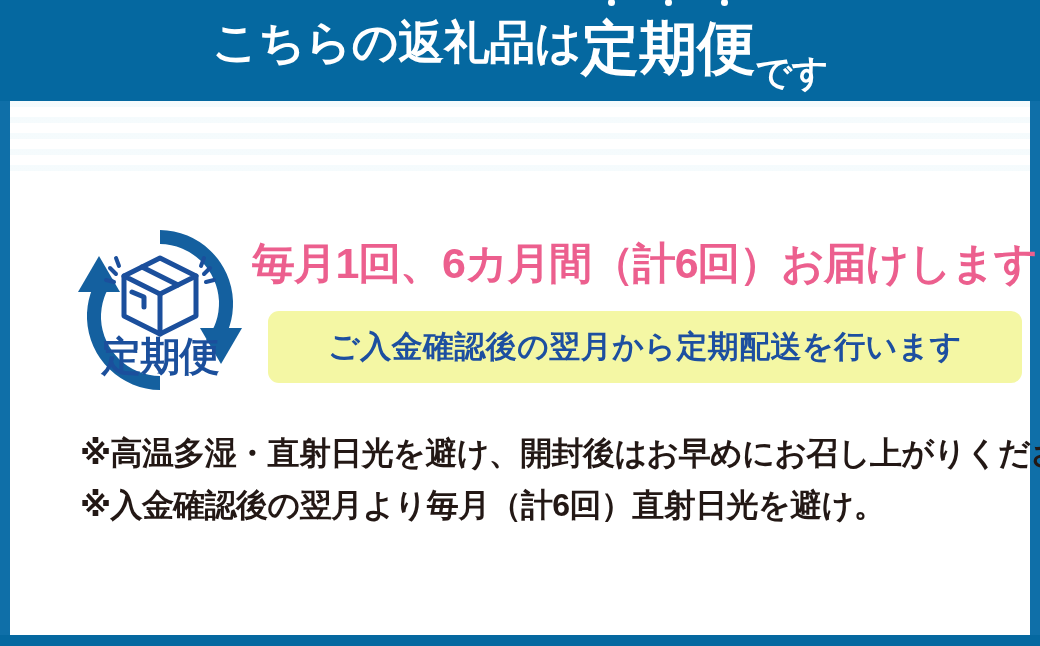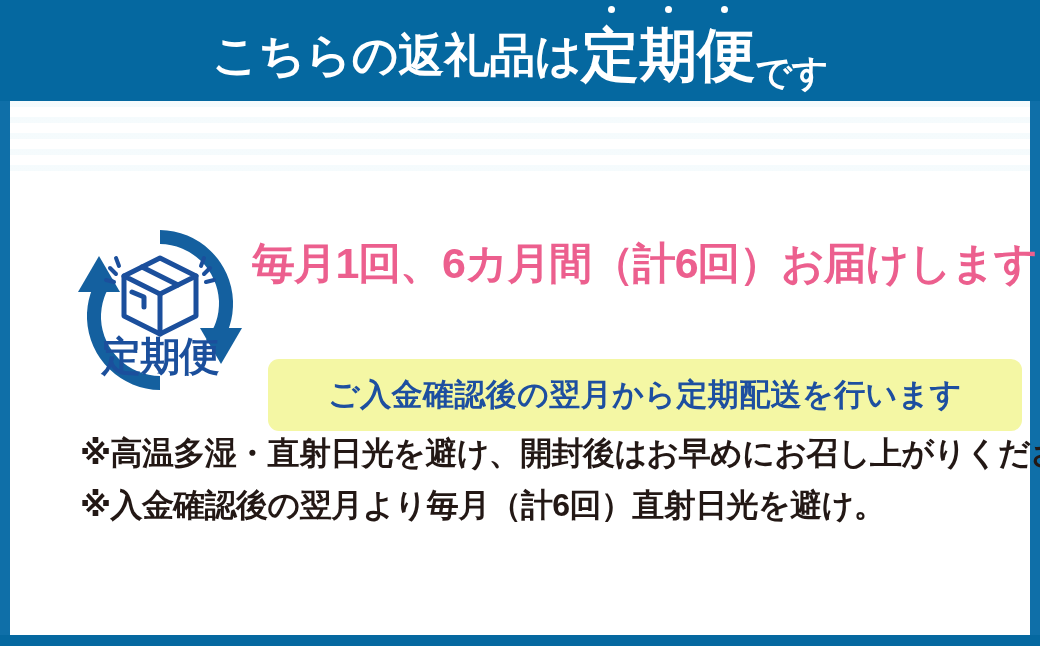--- a/index.html
+++ b/index.html
@@ -29,21 +29,21 @@
     height: 101px;
     background: #0568a0;
     display: flex;
     align-items: center;
     justify-content: center;
     box-sizing: border-box;
   }
 
   .header-text-wrap {
     display: flex;
-    align-items: center;
+    align-items: flex-start;
     white-space: nowrap;
     transform: translateY(4px);
   }
 
   .hdr-seg {
     color: #ffffff;
     font-weight: bold;
     letter-spacing: -0.5px;
   }
 
@@ -172,21 +172,20 @@
     left: 268px;
     top: 311px;
     width: 754px;
     height: 72px;
     background: #f4f7a4;
     border-radius: 11px;
     display: flex;
     align-items: center;
     justify-content: center;
     box-sizing: border-box;
-    margin-top: 48px;
   }
   #note-box-text {
     color: #1d4fa0;
     font-size: 31px;
     font-weight: bold;
     letter-spacing: 0.4px;
     white-space: nowrap;
   }
 
   

